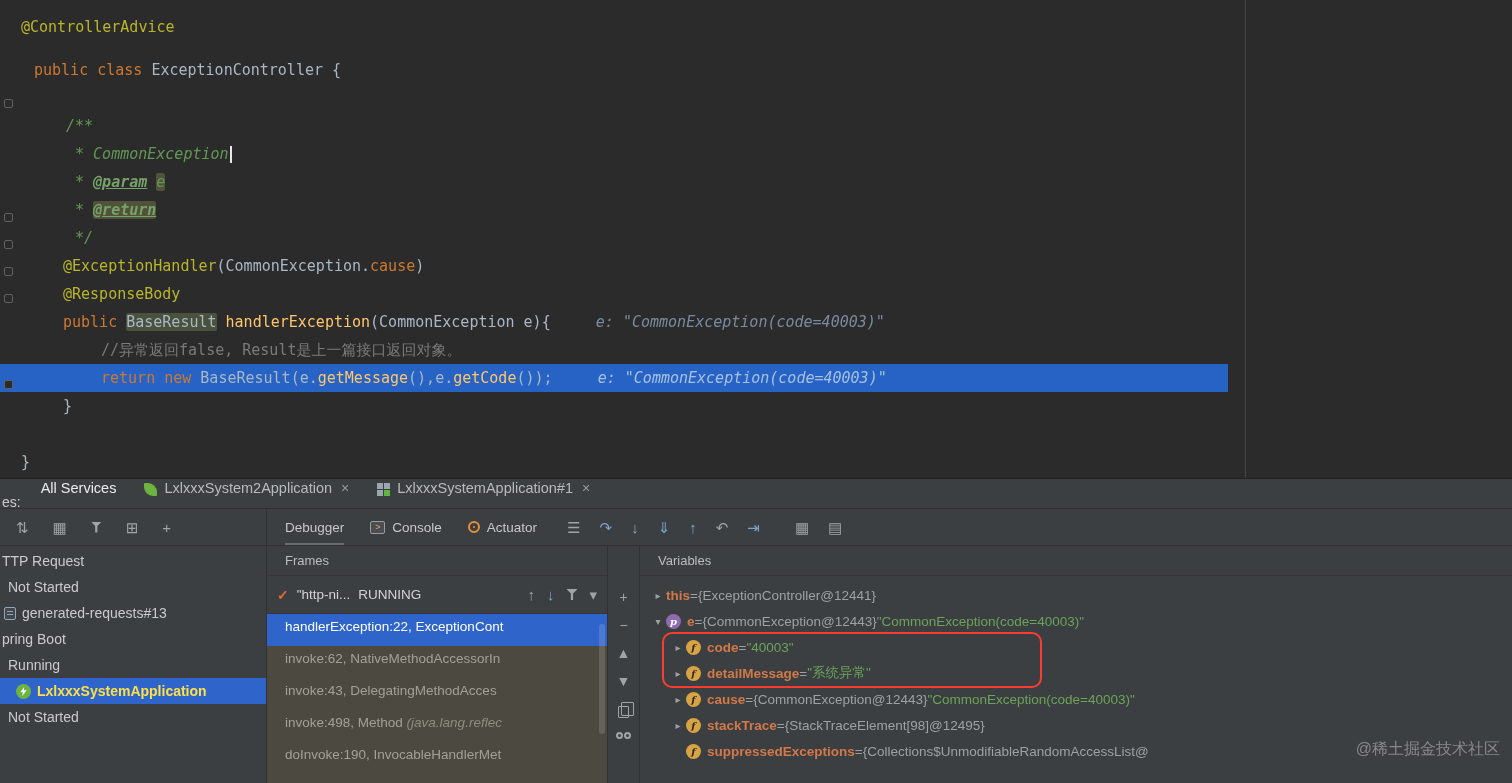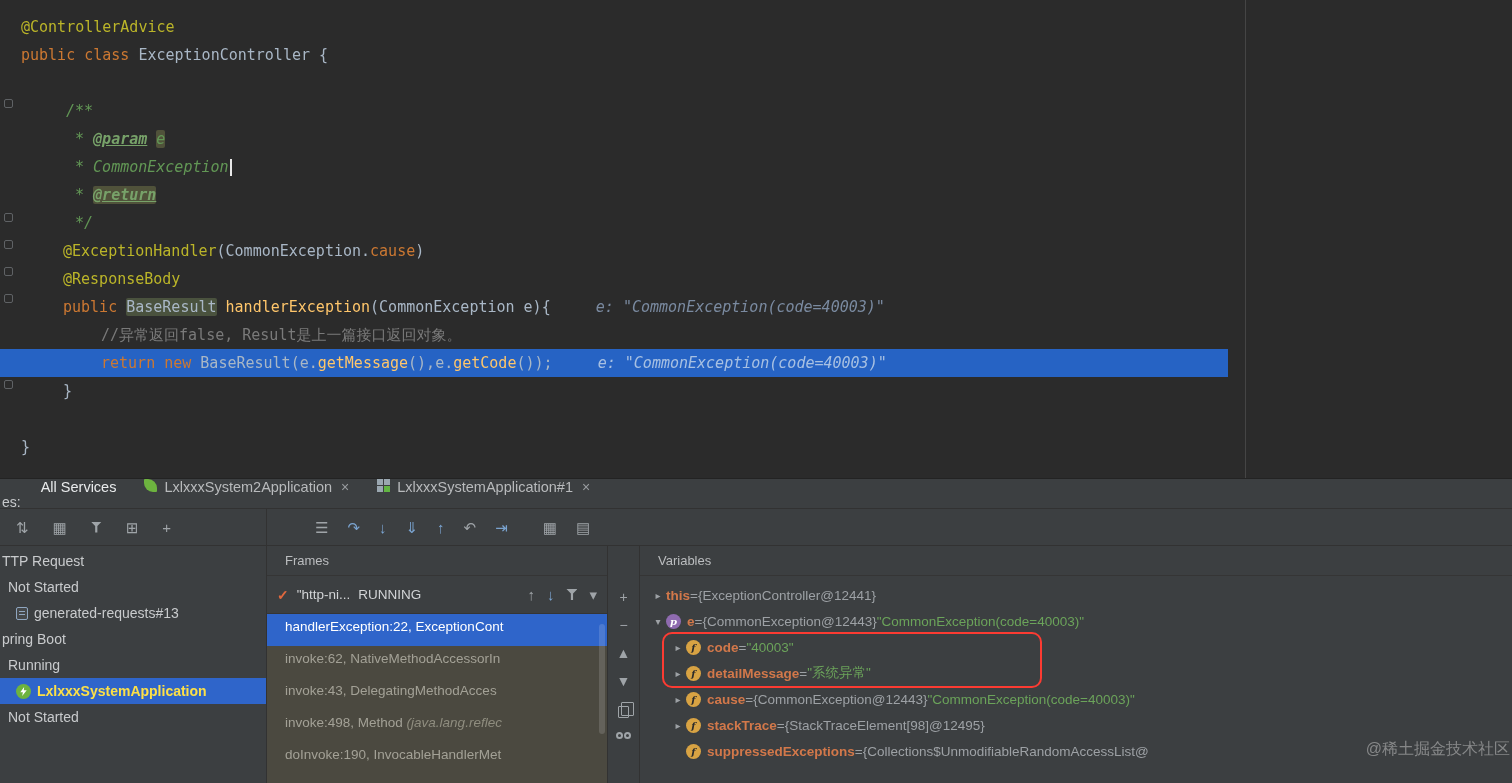--- a/index.html
+++ b/index.html
@@ -22,21 +22,21 @@
   .tk-hint{color:#7a8aa0;font-style:italic}
   .tk-hintx{color:#a7c0e2;font-style:italic}
   .caret{display:inline-block;width:2px;height:17px;background:#e8e8e8;vertical-align:middle;margin-left:1px}
   .fold{position:absolute;left:4px;width:9px;height:9px;border:1px solid #5f6265;border-radius:2px;background:#2b2b2b}
   #margin-guide{position:absolute;left:1245px;top:0;width:1px;height:478px;background:#454545}
 
   
   #bottom{width:1512px;height:305px;background:#3c3f41;color:#bdbfc1;border-top:1px solid #232323}
   #runtabs{height:30px;display:flex;align-items:center;border-bottom:1px solid #323232}
   #runtabs-prefix{margin:16px 6px 0 2px;font-size:14px;color:#c7c9cb}
-  .runtab{display:flex;align-items:flex-start;gap:7px;padding:0 14px;height:100%;font-size:14.5px;color:#b8babc}
+  .runtab{display:flex;align-items:flex-end;gap:7px;padding:12px 14px;height:100%;font-size:14.5px;color:#b8babc}
   .runtab.sel{color:#e9ebec}
   .runtab .x{color:#9a9da0;font-size:14px;margin-left:2px}
 
   #toolrow{height:37px;display:flex;align-items:stretch;border-bottom:1px solid #323232}
   #svc-actions{width:267px;display:flex;align-items:center;gap:24px;padding-left:16px;border-right:1px solid #323232}
   #dbg-bar{flex:1;display:flex;align-items:center;padding-left:18px}
   #dbg-tabs{display:flex;align-items:stretch;gap:26px;height:100%}
   .dbg-tab{display:flex;align-items:center;gap:7px;font-size:13.5px;color:#c6c8ca;position:relative}
   .dbg-tab.sel::after{content:"";position:absolute;left:0;right:0;bottom:0;height:2px;background:#666c70}
   #dbg-icons{display:flex;align-items:center;gap:19px;margin-left:30px}
@@ -66,21 +66,21 @@
   #var-rows{padding-top:6px}
   .var-row{height:26px;display:flex;align-items:center;font-size:13.5px;white-space:nowrap;overflow:hidden}
   .var-chevron{width:16px;text-align:center;color:#9da1a5;font-size:10px;flex:none}
   .vicon{width:15px;height:15px;border-radius:50%;display:flex;align-items:center;justify-content:center;font-family:"DejaVu Serif",serif;font-style:italic;font-weight:700;font-size:10px;margin-right:6px;flex:none}
   .vicon.p{background:#8f6bb0;color:#fff}
   .vicon.f{background:#d8a343;color:#2b2b2b}
   .vname{color:#d2784a;font-weight:600}
   .vval{color:#9da1a5}
   .vstr{color:#6ba35a}
   #red-box{position:absolute;left:22px;top:86px;width:380px;height:56px;border:2.5px solid #fc3b32;border-radius:10px;pointer-events:none;z-index:5}
-  #watermark{position:absolute;right:2px;top:193px;font-size:16px;color:rgba(195,195,195,.55);z-index:6}
+  #watermark{position:absolute;right:12px;top:193px;font-size:16px;color:rgba(195,195,195,.55);z-index:6}
 
   
   .i-funnel{width:11px;height:11px;background:#9fa4a8;clip-path:polygon(0 0,100% 0,60% 42%,60% 100%,40% 100%,40% 42%);display:inline-block}
   .i-leaf{width:13px;height:13px;background:#6db33f;border-radius:1px 9px 1px 9px;display:inline-block}
   .i-grid{width:13px;height:13px;display:inline-grid;grid-template-columns:1fr 1fr;gap:1px}
   .i-grid i{background:#9aa7b0;display:block}
   .i-grid i:last-child{background:#62b543}
   .i-console{width:15px;height:13px;border:1px solid #9a9da0;border-radius:2px;display:inline-flex;align-items:center;justify-content:center;font-size:9px;color:#e0a56b;background:#4b4e50;line-height:1}
   .i-actuator{width:12px;height:12px;border:2px solid #e58f3a;border-radius:50%;display:inline-block;position:relative}
   .i-actuator::after{content:"";position:absolute;left:3px;top:3px;width:2px;height:2px;background:#e58f3a;border-radius:50%}
@@ -93,25 +93,25 @@
   .i-glasses{display:inline-flex;gap:1px;align-items:center}
   .i-glasses i{width:7px;height:7px;border:2px solid #9fa4a8;border-radius:50%;display:block}
   .i-check{color:#e0683e;font-weight:700;font-size:14px}
 </style>
 </head>
 <body>
 
 <div id="editor">
   <div id="code-lines">
       <div class="code-line" style="padding-left: 21px;"><span class="tk-ann">@ControllerAdvice</span></div>
-      <div class="code-line" style="padding-left: 21px;"><span class="tk-kw">public class </span><span class="tk-pl">ExceptionController {</span></div>
+      <div class="code-line" style="padding-left: 34px; margin-top: 15px;"><span class="tk-kw">public class </span><span class="tk-pl">ExceptionController {</span></div>
       <div class="code-line" style="padding-left: 21px;"></div>
       <div class="code-line" style="padding-left: 66px;"><span class="tk-doc">/**</span></div>
+      <div class="code-line" style="padding-left: 66px;"><span class="tk-doc"> * </span><span class="tk-doc">CommonException</span><span class="caret"></span></div>
       <div class="code-line" style="padding-left: 66px;"><span class="tk-doc"> * </span><span class="tk-doctag">@param</span><span class="tk-doc"> </span><span class="tk-doc tk-chip">e</span></div>
-      <div class="code-line" style="padding-left: 66px;"><span class="tk-doc"> * </span><span class="tk-doc">CommonException</span><span class="caret"></span></div>
       <div class="code-line" style="padding-left: 66px;"><span class="tk-doc"> * </span><span class="tk-doctag tk-chip">@return</span></div>
       <div class="code-line" style="padding-left: 66px;"><span class="tk-doc"> */</span></div>
       <div class="code-line" style="padding-left: 63px;"><span class="tk-ann">@ExceptionHandler</span><span class="tk-pl">(CommonException.</span><span class="tk-kw">cause</span><span class="tk-pl">)</span></div>
       <div class="code-line" style="padding-left: 63px;"><span class="tk-ann">@ResponseBody</span></div>
       <div class="code-line" style="padding-left: 63px;"><span class="tk-kw">public </span><span class="tk-pl tk-hl">BaseResult</span><span class="tk-pl"> </span><span class="tk-method">handlerException</span><span class="tk-pl">(CommonException e){</span><span class="tk-hint">     e: "CommonException(code=40003)"</span></div>
       <div class="code-line" style="padding-left: 101px;"><span class="tk-cmt">//异常返回false, Result是上一篇接口返回对象。</span></div>
       <div class="code-line exec" style="padding-left: 101px;"><span class="tk-kw">return </span><span class="tk-kw">new </span><span class="tk-pl">BaseResult(e.</span><span class="tk-method">getMessage</span><span class="tk-pl">(),</span><span class="tk-pl">e.</span><span class="tk-method">getCode</span><span class="tk-pl">());</span><span class="tk-hintx">     e: "CommonException(code=40003)"</span></div>
       <div class="code-line" style="padding-left: 63px;"><span class="tk-pl">}</span></div>
       <div class="code-line" style="padding-left: 21px;"></div>
       <div class="code-line" style="padding-left: 21px;"><span class="tk-pl">}</span></div>
@@ -151,20 +151,33 @@
 
   <div id="toolrow">
     <div id="svc-actions">
         <span class="glyph">⇅</span>
         <span class="glyph">▦</span>
         <span class="i-funnel"></span>
         <span class="glyph">⊞</span>
         <span class="glyph">+</span>
       </div>
     <div id="dbg-bar">
+      <div id="dbg-tabs">
+          <div class="dbg-tab sel">
+            <span>Debugger</span>
+          </div>
+          <div class="dbg-tab">
+            <span class="i-console">&gt;</span>
+            <span>Console</span>
+          </div>
+          <div class="dbg-tab">
+            <span class="i-actuator"></span>
+            <span>Actuator</span>
+          </div>
+        </div>
       <div id="dbg-icons">
           <span class="glyph">☰</span>
           <span class="glyph blue">↷</span>
           <span class="glyph blue">↓</span>
           <span class="glyph blue">⇓</span>
           <span class="glyph blue">↑</span>
           <span class="glyph">↶</span>
           <span class="glyph blue">⇥</span>
           <span class="glyph">▦</span>
           <span class="glyph">▤</span>
@@ -173,21 +186,21 @@
   </div>
 
   <div id="panes">
     <div id="svc-pane">
         <div class="svc-row" style="padding-left: 2px;">
           <span>TTP Request</span>
         </div>
         <div class="svc-row" style="padding-left: 8px;">
           <span>Not Started</span>
         </div>
-        <div class="svc-row" style="padding-left: 16px;">
+        <div class="svc-row" style="padding-left: 4px;">
           <span class="i-reqfile"></span>
           <span>generated-requests#13</span>
         </div>
         <div class="svc-row" style="padding-left: 2px;">
           <span>pring Boot</span>
         </div>
         <div class="svc-row" style="padding-left: 8px;">
           <span>Running</span>
         </div>
         <div class="svc-row sel" style="padding-left: 16px;">

